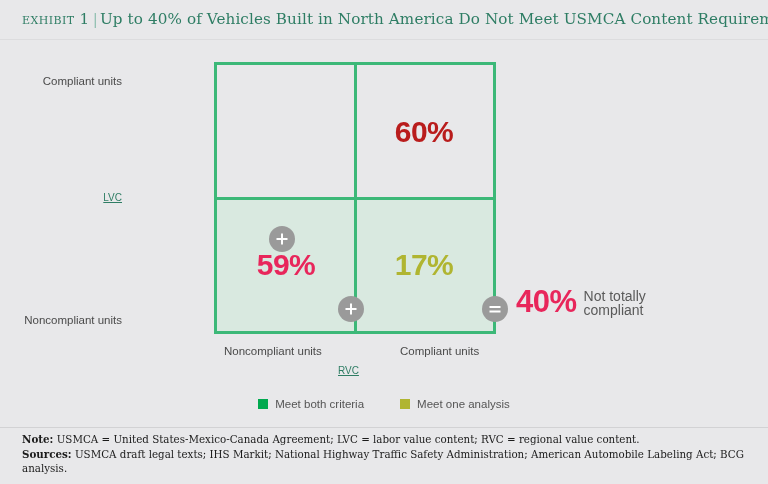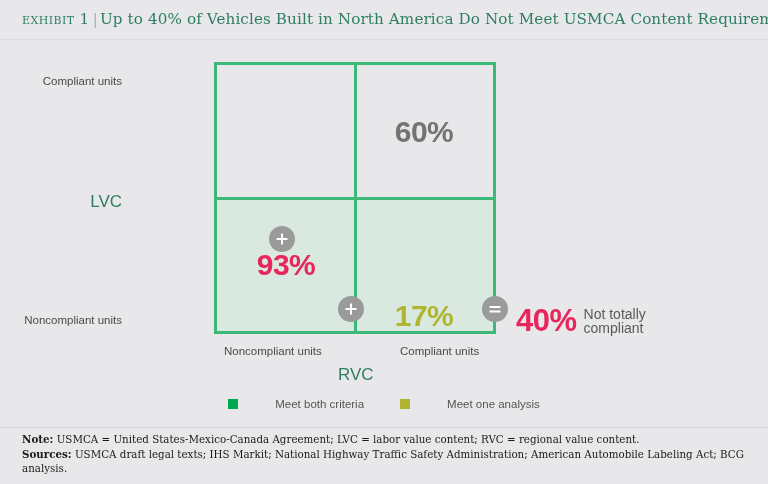--- a/index.html
+++ b/index.html
@@ -68,31 +68,31 @@
     display: flex;
     align-items: center;
     justify-content: center;
   }
   .quad-fill-green { background: #d9e9e0; }
   .quad-fill-gray  { background: #e8e8ea; }
 
   #quad-tl { left: 0;     top: 0;     width: 50%; height: 50%; }
   #quad-tr { left: 50%;   top: 0;     width: 50%; height: 50%; }
   #quad-bl { left: 0;     top: 50%;   width: 50%; height: 50%; }
-  #quad-br { left: 50%;   top: 50%;   width: 50%; height: 50%; align-items: flex-end; }
+  #quad-br { left: 50%;   top: 50%;   width: 50%; height: 50%; }
 
   .quad-value {
     font-size: 30px;
     font-weight: bold;
     letter-spacing: -0.5px;
     line-height: 1;
     user-select: none;
   }
   .v-olive   { color: #b0b531; }
-  .v-green   { color: #737373; }
+  .v-green   { color: #b91c1c; }
   .v-crimson { color: #e8265b; }
 
   
   #div-vert {
     position: absolute;
     left: 50%; top: 0;
     width: 3px; height: 100%;
     margin-left: -1.5px;
     background: #3cb878;
   }
@@ -127,34 +127,34 @@
     color: #4a4a4a;
     white-space: nowrap;
   }
   #lab-y-top    { right: 562px; top: 35px; }
   #lab-y-bottom { right: 562px; top: 274px; }
   #lab-x-left   { left: 224px;  top: 305px; }
   #lab-x-right  { left: 400px;  top: 305px; }
 
   .axis-title {
     position: absolute;
-    font-size: 17px;
+    font-size: 10px;
     color: #2e7d64;
     white-space: nowrap;
+    text-decoration: underline;
   }
   #axis-title-lvc { right: 562px; top: 152px; }
   #axis-title-rvc { left: 338px;  top: 325px; }
 
   
   #callout {
     position: absolute;
     left: 516px; top: 246px;
     display: flex;
-    align-items: flex-start;
-    margin-top: 19px;
+    align-items: flex-end;
   }
   #callout-value {
     font-size: 31px;
     font-weight: bold;
     color: #e8265b;
     letter-spacing: -0.5px;
     line-height: 1;
   }
   #callout-text {
     font-size: 14px;
@@ -171,21 +171,20 @@
     left: 0; top: 398px;
     width: 768px;
     display: flex;
     justify-content: center;
     align-items: center;
   }
   .legend-item {
     display: flex;
     align-items: center;
     margin: 0 36px 0 0;
-    gap: 30px;
   }
   .legend-item:last-child { margin-right: 0; }
   .legend-swatch {
     width: 10px; height: 10px;
     margin-right: 7px;
     flex: 0 0 auto;
   }
   .legend-label {
     font-size: 11.5px;
     color: #555;
@@ -230,21 +229,21 @@
 
   <div class="axis-label" id="lab-x-left">Noncompliant units</div>
   <div class="axis-label" id="lab-x-right">Compliant units</div>
   <div class="axis-title" id="axis-title-rvc">RVC</div>
 
   <div id="matrix-frame">
     <div class="quad quad-fill-gray" id="quad-tr">
       <span class="quad-value v-green">60%</span>
     </div>
     <div class="quad quad-fill-green" id="quad-bl">
-      <span class="quad-value v-crimson">93%</span>
+      <span class="quad-value v-crimson">59%</span>
     </div>
     <div class="quad quad-fill-green" id="quad-br">
       <span class="quad-value v-olive">17%</span>
     </div>
     <div id="div-vert"></div>
     <div id="div-horiz"></div>
   </div>
 
   <div class="op-badge" id="op-plus-top">
     <svg width="14" height="14" viewBox="0 0 14 14" aria-hidden="true">

